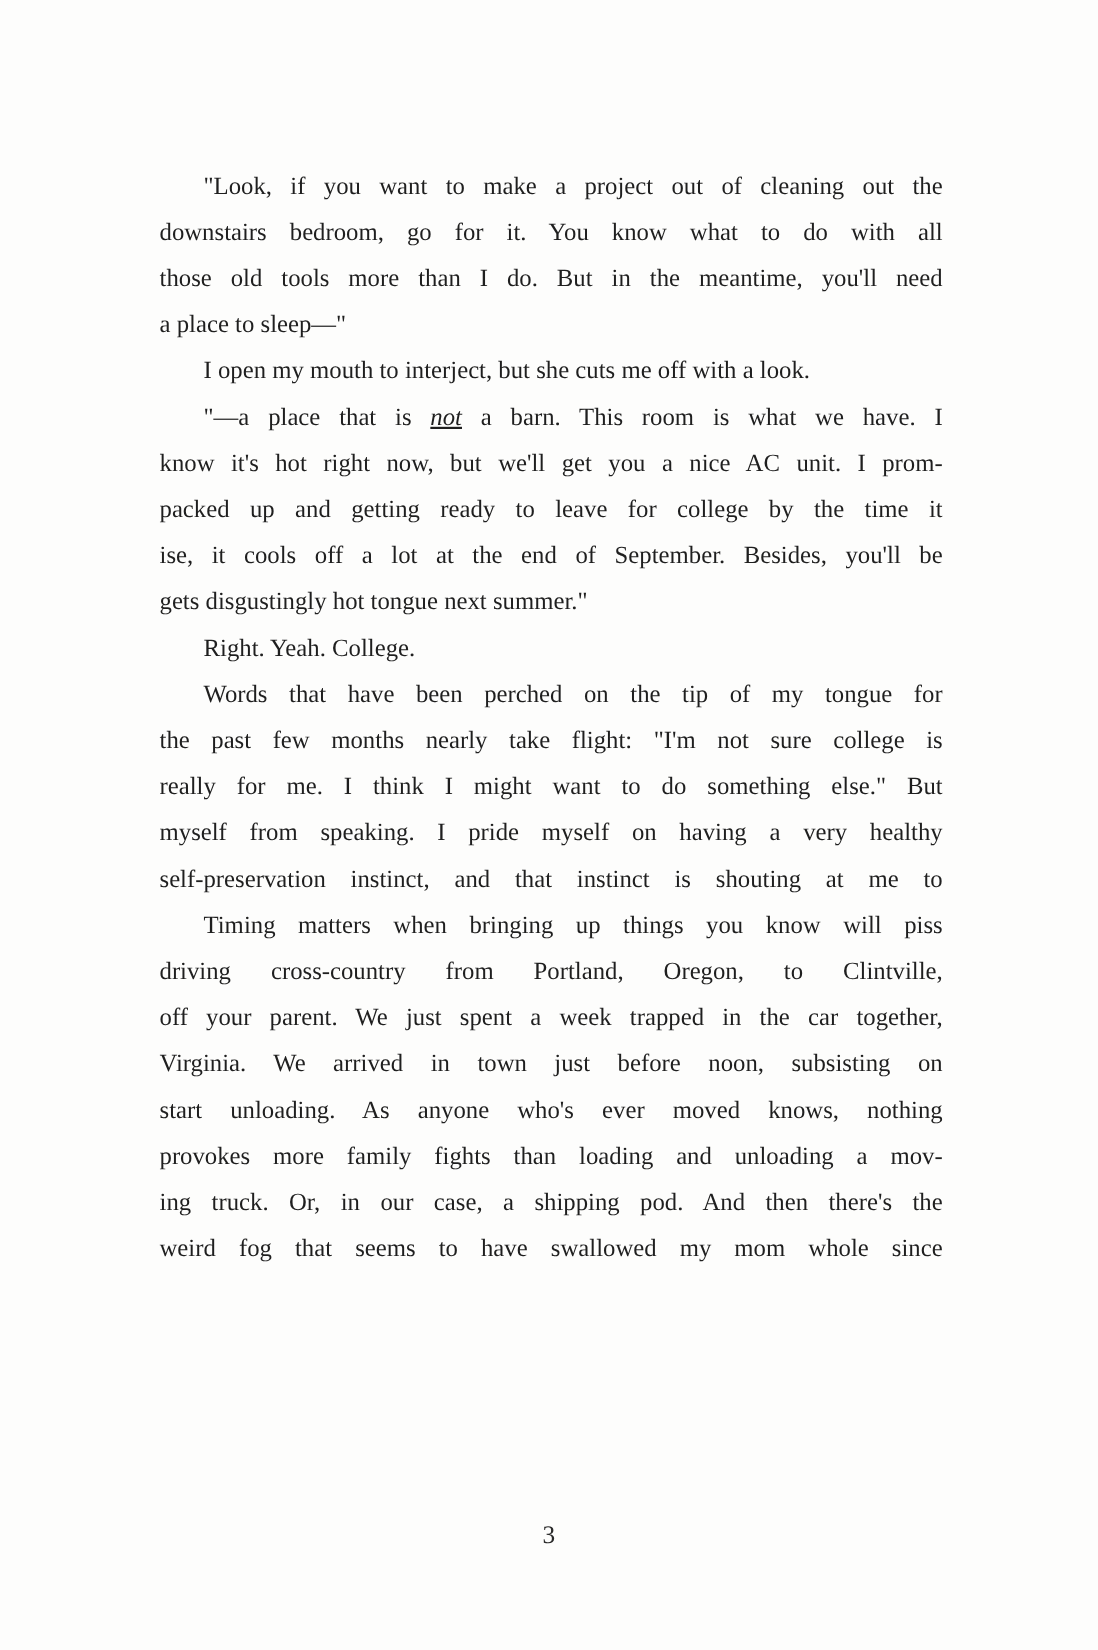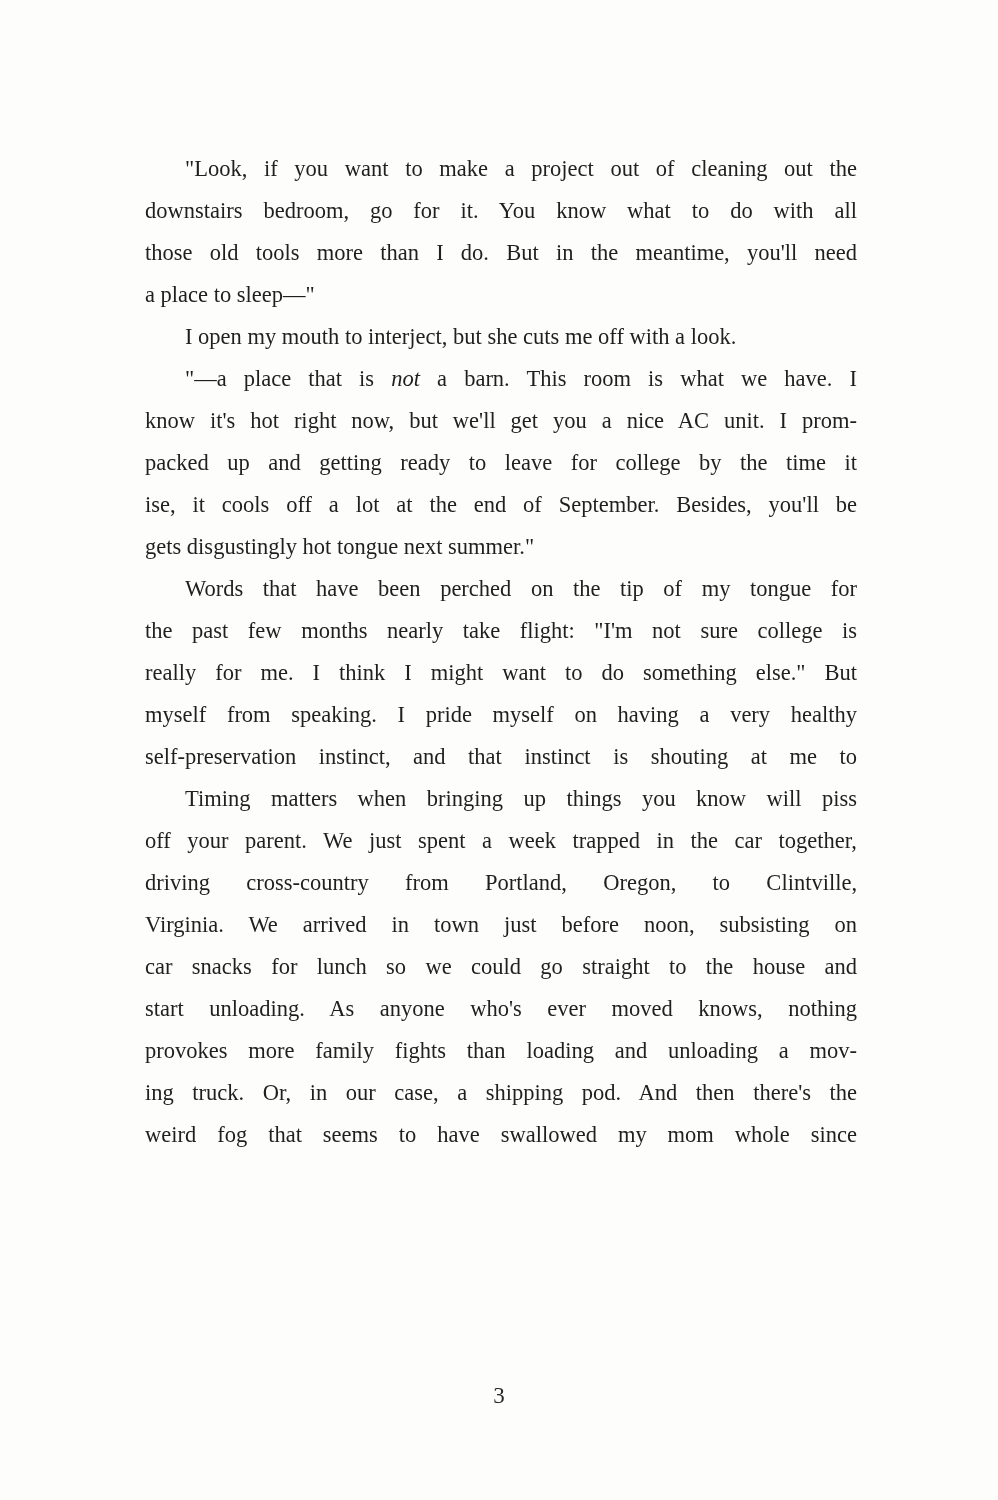--- a/index.html
+++ b/index.html
@@ -32,20 +32,21 @@
     white-space: normal;
   }
   .line.first {
     text-indent: 40px;
   }
   .line.last {
     text-align-last: left;
   }
   .it {
     font-style: italic;
+    text-decoration: underline;
   }
   .page-number {
     position: absolute;
     left: 0;
     top: 1383px;
     width: 998px;
     text-align: center;
     font-size: 23px;
     color: #2a2a2a;
   }
@@ -65,32 +66,34 @@
         <div class="line first last"><span>I open my mouth to interject, but she cuts me off with a look.</span></div>
       </div>
       <div class="para">
         <div class="line first"><span>"—a place that is </span><span class="it">not</span><span> a barn. This room is what we have. I</span></div>
         <div class="line"><span>know it's hot right now, but we'll get you a nice AC unit. I prom-</span></div>
         <div class="line"><span>packed up and getting ready to leave for college by the time it</span></div>
         <div class="line"><span>ise, it cools off a lot at the end of September. Besides, you'll be</span></div>
         <div class="line last"><span>gets disgustingly hot tongue next summer."</span></div>
       </div>
       <div class="para">
+        <div class="line first last"><span>Right. Yeah. College.</span></div>
+      </div>
+      <div class="para">
         <div class="line first"><span>Words that have been perched on the tip of my tongue for</span></div>
         <div class="line"><span>the past few months nearly take flight: "I'm not sure college is</span></div>
         <div class="line"><span>really for me. I think I might want to do something else." But</span></div>
         <div class="line"><span>myself from speaking. I pride myself on having a very healthy</span></div>
         <div class="line"><span>self-preservation instinct, and that instinct is shouting at me to</span></div>
       </div>
       <div class="para">
         <div class="line first"><span>Timing matters when bringing up things you know will piss</span></div>
+        <div class="line"><span>driving cross-country from Portland, Oregon, to Clintville,</span></div>
         <div class="line"><span>off your parent. We just spent a week trapped in the car together,</span></div>
-        <div class="line"><span>driving cross-country from Portland, Oregon, to Clintville,</span></div>
         <div class="line"><span>Virginia. We arrived in town just before noon, subsisting on</span></div>
-        <div class="line"><span>car snacks for lunch so we could go straight to the house and</span></div>
         <div class="line"><span>start unloading. As anyone who's ever moved knows, nothing</span></div>
         <div class="line"><span>provokes more family fights than loading and unloading a mov-</span></div>
         <div class="line"><span>ing truck. Or, in our case, a shipping pod. And then there's the</span></div>
         <div class="line"><span>weird fog that seems to have swallowed my mom whole since</span></div>
       </div>
     </div>
   <div class="page-number">3</div>
 </div>
 
 </body></html>

